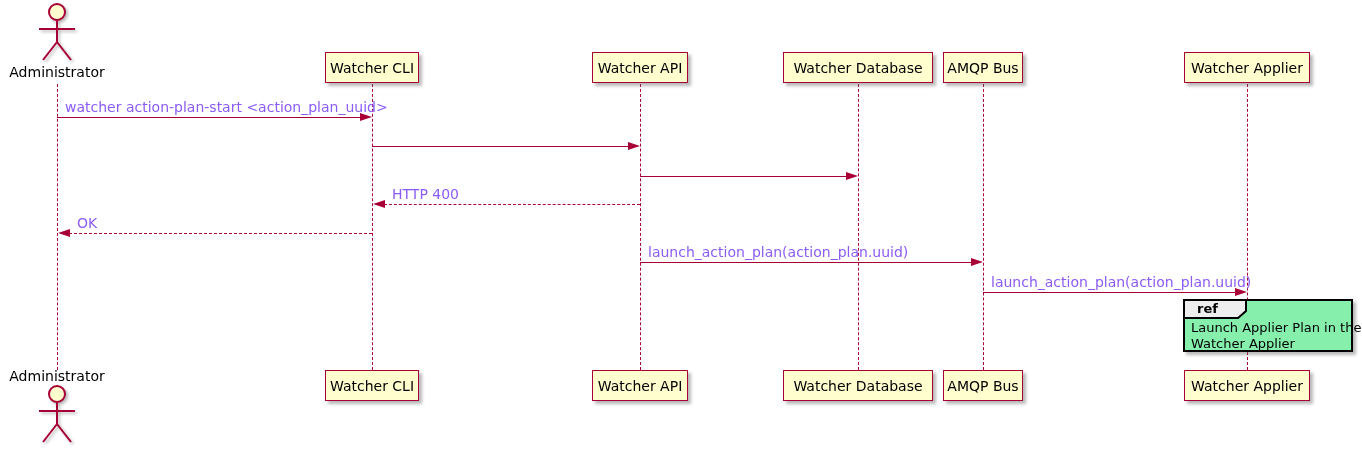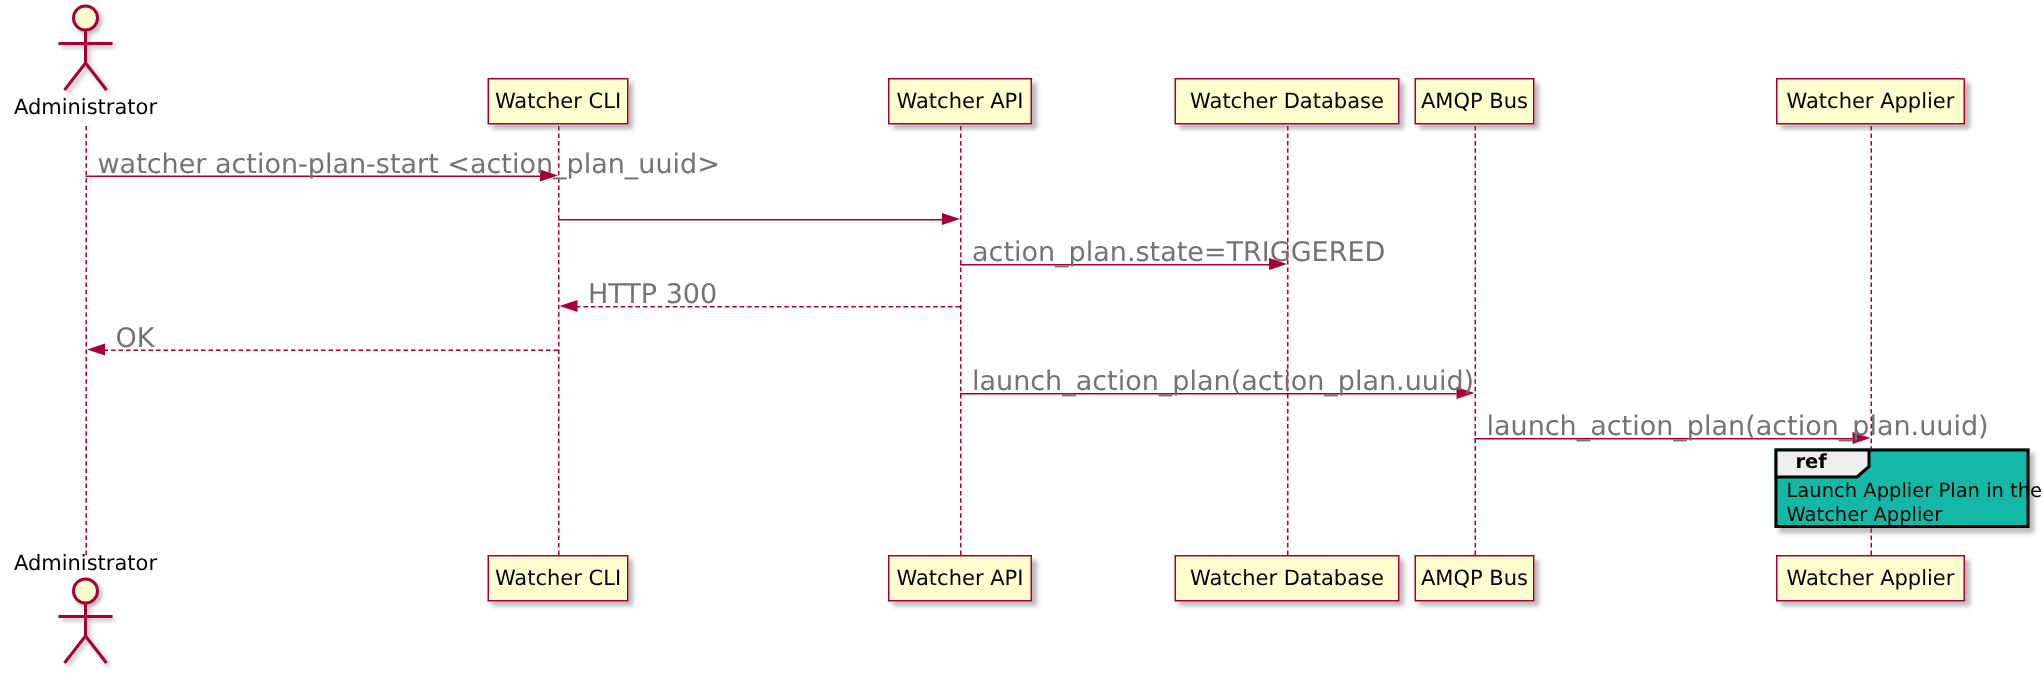--- a/index.html
+++ b/index.html
@@ -43,35 +43,35 @@
     filter:drop-shadow(2.5px 2.5px 1.5px rgba(100,100,100,.45));
   }
   .msg-line{
     position:absolute;height:0;
     border-top:1.2px solid var(--line,#A80036);
     z-index:2;
   }
   .msg-line.dashed{border-top-style:dashed;}
   .msg-label{
     position:absolute;
-    font-size:18px;
+    font-size:14px;
     white-space:nowrap;
     z-index:2;
-    color:#737373;
+    color:#8b5cf6;
   }
   .arrowhead{
     position:absolute;width:0;height:0;z-index:2;
     border-top:4.5px solid transparent;
     border-bottom:4.5px solid transparent;
   }
   .arrowhead.right{border-left:12px solid var(--line,#A80036);}
   .arrowhead.left{border-right:12px solid var(--line,#A80036);}
   .ref-box{
     position:absolute;
-    background:#14b8a6;
+    background:#86efac;
     border:2px solid var(--refborder,#000000);
     box-shadow:3px 3px 3px rgba(100,100,100,.45);
     box-sizing:border-box;
     z-index:4;
     font-size:13px;
   }
   .ref-header-svg{position:absolute;left:-2px;top:-2px;}
   .ref-title{
     position:absolute;left:12px;top:0px;
     font-weight:bold;font-size:13px;z-index:5;
@@ -134,24 +134,23 @@
     <div class="pbox" style="left: 1184px; top: 370px; width: 126px;">
       <span>Watcher Applier</span>
     </div>
     <div class="msg-line" style="left: 57px; top: 117px; width: 303px; margin-left: 0px;"></div>
     <div class="arrowhead right" style="left: 360px; top: 113px;"></div>
     <div class="msg-label" style="left: 65px; top: 99px;">watcher action-plan-start &lt;action_plan_uuid&gt;</div>
     <div class="msg-line" style="left: 372px; top: 146px; width: 256px; margin-left: 0px;"></div>
     <div class="arrowhead right" style="left: 628px; top: 142px;"></div>
     <div class="msg-line" style="left: 640px; top: 176px; width: 206px; margin-left: 0px;"></div>
     <div class="arrowhead right" style="left: 846px; top: 172px;"></div>
-    <div class="msg-label" style="left: 648px; top: 158px;">action_plan.state=TRIGGERED</div>
     <div class="msg-line dashed" style="left: 372px; top: 204px; width: 256px; margin-left: 12px;"></div>
     <div class="arrowhead left" style="left: 373px; top: 200px;"></div>
-    <div class="msg-label" style="left: 392px; top: 186px;">HTTP 300</div>
+    <div class="msg-label" style="left: 392px; top: 186px;">HTTP 400</div>
     <div class="msg-line dashed" style="left: 57px; top: 233px; width: 303px; margin-left: 12px;"></div>
     <div class="arrowhead left" style="left: 58px; top: 229px;"></div>
     <div class="msg-label" style="left: 77px; top: 215px;">OK</div>
     <div class="msg-line" style="left: 640px; top: 262px; width: 331px; margin-left: 0px;"></div>
     <div class="arrowhead right" style="left: 971px; top: 258px;"></div>
     <div class="msg-label" style="left: 648px; top: 244px;">launch_action_plan(action_plan.uuid)</div>
     <div class="msg-line" style="left: 983px; top: 292px; width: 252px; margin-left: 0px;"></div>
     <div class="arrowhead right" style="left: 1235px; top: 288px;"></div>
     <div class="msg-label" style="left: 991px; top: 274px;">launch_action_plan(action_plan.uuid)</div>
     <div class="ref-box" style="left: 1183px; top: 299px; width: 170px; height: 53px;">

